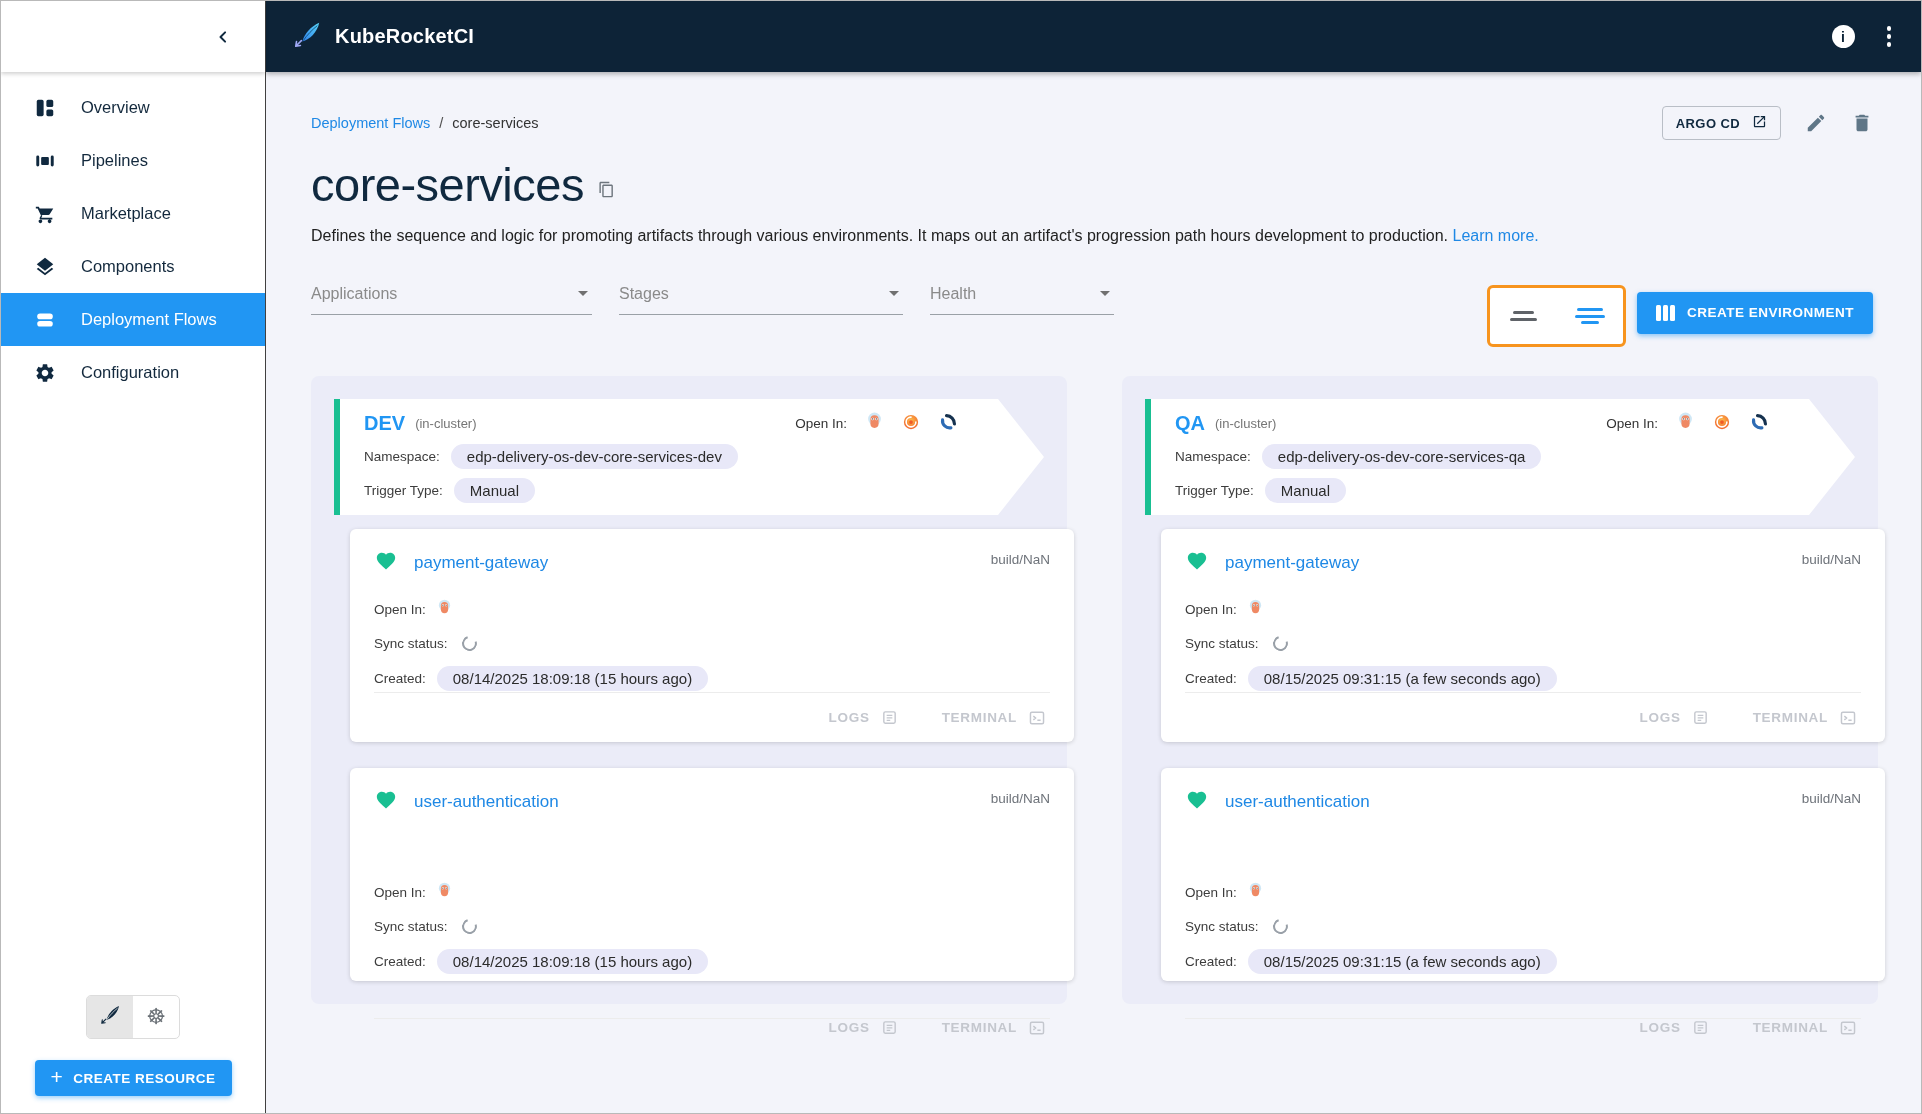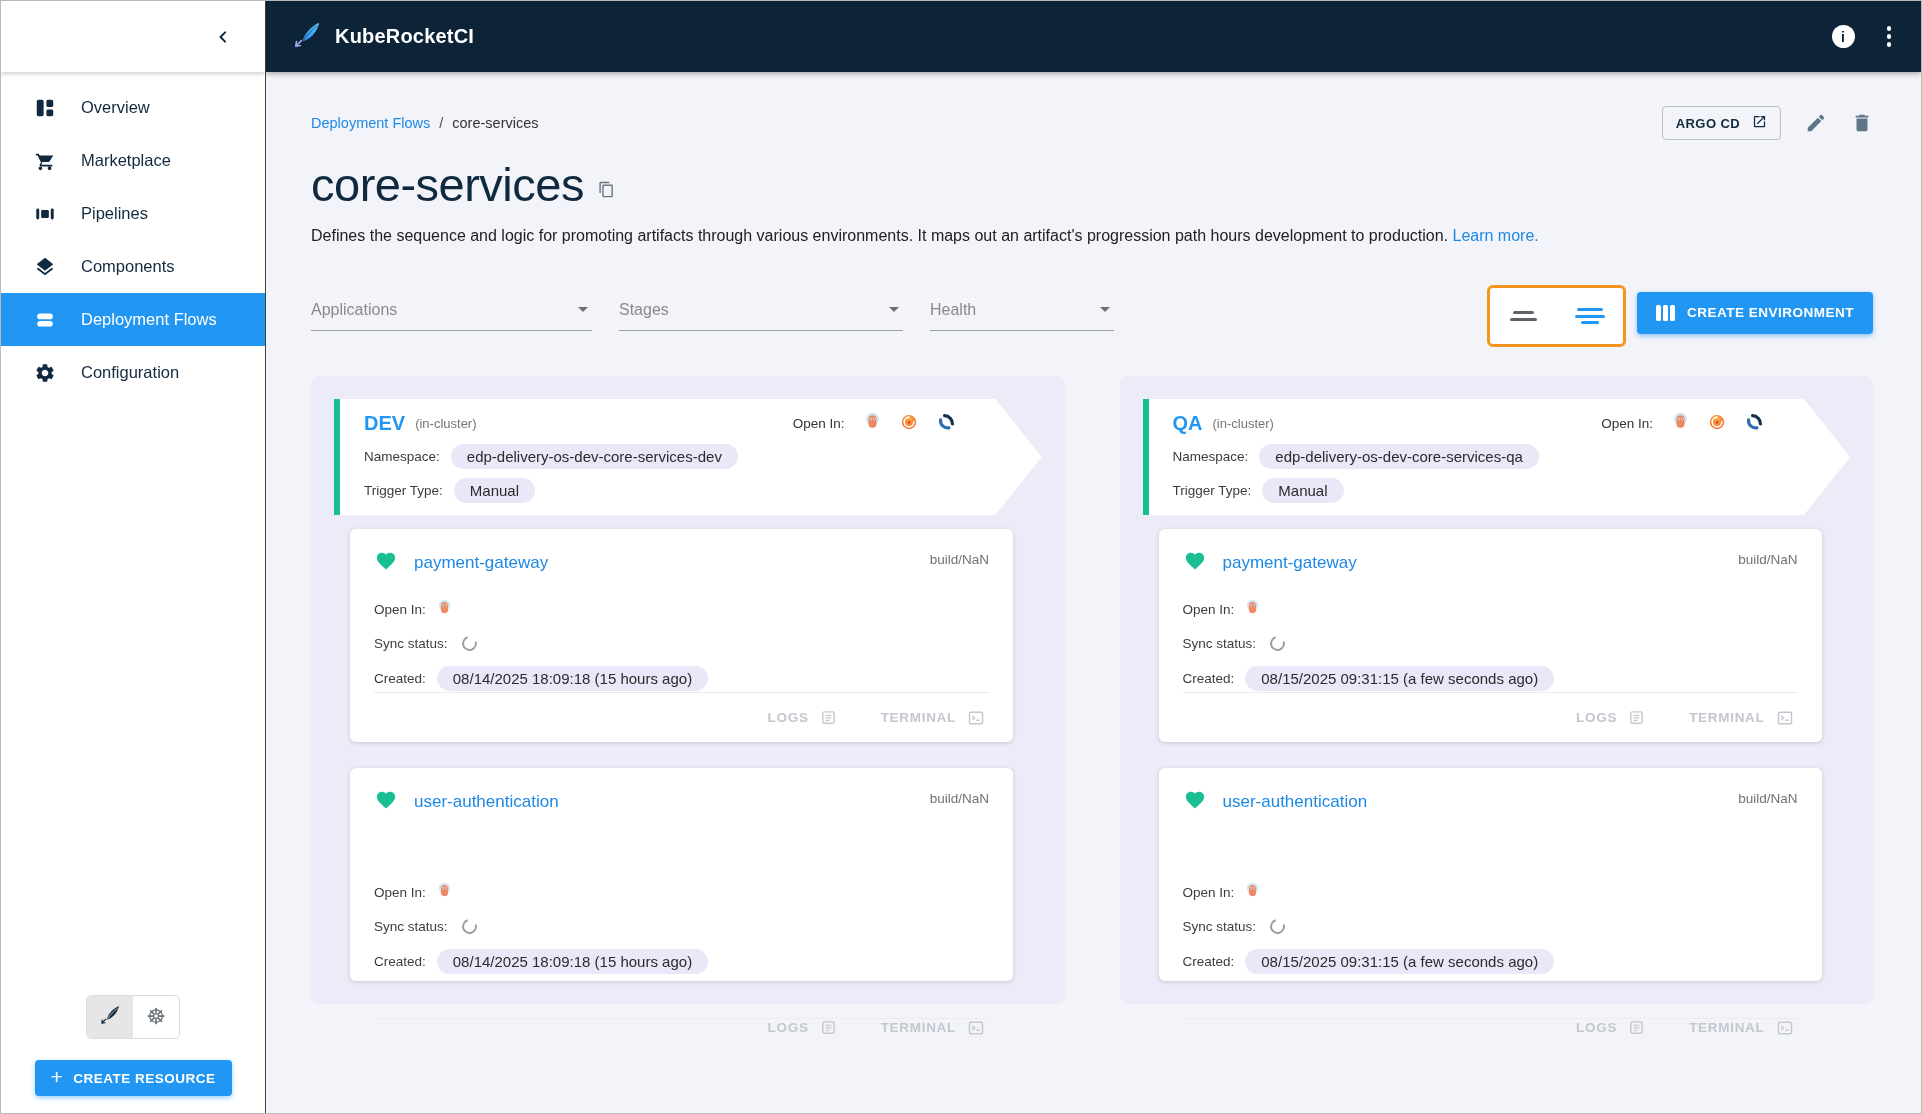--- a/index.html
+++ b/index.html
@@ -46,21 +46,21 @@
   .icon-btn { background:none; border:none; cursor:pointer; display:flex; padding:0; }
 
   .title-row { margin-top:17px; display:flex; align-items:center; gap:14px; }
   .page-title { font-size:47px; font-weight:400; color:#10293f; letter-spacing:-.5px; }
   .copy-ic { margin-top:10px; cursor:pointer; display:flex; }
 
   .description { margin-top:15px; font-size:16px; color:#212121; }
   .learn-more { color:#1e88e5; cursor:pointer; }
 
   
-  .toolbar { margin-top:40px; display:flex; align-items:center;gap:44px; }
+  .toolbar { margin-top:40px; display:flex; align-items:flex-start;gap:44px; }
   .filters { display:flex; gap:27px; }
   .filter { position:relative; border-bottom:1px solid #9aa0a6; padding:0 0 11px 0; cursor:pointer; }
   .filter .f-label { font-size:16px; color:#8a8a8a; }
   .filter .f-arrow { position:absolute; right:4px; top:6px; width:0; height:0; border-left:5px solid transparent; border-right:5px solid transparent; border-top:5.5px solid #707070; }
   .f-app { width:281px; } .f-stg { width:284px; } .f-hlth { width:184px; }
   .toolbar-right { margin-left:auto; display:flex; align-items:center; }
   .density-toggle { width:139px; height:62px; background:#fff; border:3px solid #f7941e; border-radius:6px; display:flex; align-items:center; }
   .density-btn { flex:1; height:100%; display:flex; flex-direction:column; justify-content:center; align-items:center; gap:3.5px; cursor:pointer; }
   .bar { border-radius:2px; }
   .bar.gray { background:#5f6368; height:3px; }
@@ -76,21 +76,21 @@
   .env-accent { position:absolute; left:0; top:0; bottom:0; width:6px; background:#19bf92; }
   .env-top { display:flex; align-items:center; gap:10px; }
   .env-name { font-size:20px; font-weight:700; color:#2196f3; cursor:pointer;text-align:right; }
   .env-cluster { font-size:13px; color:#757575; }
   .open-in { margin-left:auto; display:flex; align-items:center; gap:19px; }
   .open-in-label { font-size:13.5px; color:#333; }
   .env-row { display:flex; align-items:center; gap:11px; }
   .env-row-label { font-size:13.5px; color:#3d3d3d; }
   .chip { background:#e8e8f8; border-radius:14px; padding:4px 16px; font-size:15px; color:#2b2b2b; white-space:nowrap; }
 
-  .app-card { margin-top:14px; margin-left:16px; width:663px; background:#fff; border-radius:6px; box-shadow:0 1px 4px rgba(0,0,0,.16); padding:21px 24px 0 24px; height:213px; display:flex; flex-direction:column; }
+  .app-card { margin-top:14px; margin-left:16px; width:724px; background:#fff; border-radius:6px; box-shadow:0 1px 4px rgba(0,0,0,.16); padding:21px 24px 0 24px; height:213px; display:flex; flex-direction:column; }
   .app-card + .app-card { margin-top:26px;gap:44px; }
   .app-head { display:flex; align-items:center; gap:16px; }
   .app-name { font-size:17px; color:#1e88e5; cursor:pointer; }
   .app-build { margin-left:auto; font-size:13.5px; color:#6e737a; align-self:flex-start; padding-top:2px; }
   .app-rows { margin-top:23px; display:flex; flex-direction:column; gap:13px; }
   .app-row { display:flex; align-items:center; gap:11px; min-height:20px; }
   .sync-ring { width:15px; height:15px; border:2.5px solid #99a0a8; border-top-color:transparent; border-radius:50%; transform:rotate(28deg); margin-left:3px; }
   .app-footer { margin-top:auto; border-top:1px solid #ececec; height:50px; display:flex; align-items:center; justify-content:flex-end; gap:44px; color:#c4c7ce; padding-right:4px; }
   .foot-btn { display:flex; align-items:center; gap:11px; font-size:13.5px; font-weight:700; letter-spacing:.7px; cursor:default; }
 </style>
@@ -128,34 +128,34 @@
               <rect x="3" y="3" width="7.5" height="18" rx="1.8"></rect>
               <rect x="13.5" y="3" width="7.5" height="8" rx="1.8"></rect>
               <rect x="13.5" y="13.5" width="7.5" height="7.5" rx="1.8"></rect>
             </svg>
         </span>
         <span class="nav-label">Overview</span>
       </div>
       <div class="nav-item">
         <span class="nav-ic">
           <svg width="22" height="22" viewBox="0 0 24 24" fill="#10293f">
-              <path d="M7 18c-1.1 0-1.99.9-1.99 2S5.9 22 7 22s2-.9 2-2-.9-2-2-2zm10 0c-1.1 0-1.99.9-1.99 2s.89 2 1.99 2 2-.9 2-2-.9-2-2-2zm-8.9-5h7.45c.75 0 1.41-.41 1.75-1.03L21 6H6.21l-.94-2H2v2h2l3.6 7.59-1.35 2.44C5.52 16.37 6.48 18 8 18h12v-2H8l1.1-2z"></path>
-            </svg>
-        </span>
-        <span class="nav-label">Marketplace</span>
+              <rect x="2.5" y="6" width="3.2" height="12" rx="1.6"></rect>
+              <rect x="7.8" y="7.6" width="8.4" height="8.8" rx="1.2"></rect>
+              <rect x="18.3" y="6" width="3.2" height="12" rx="1.6"></rect>
+            </svg>
+        </span>
+        <span class="nav-label">Pipelines</span>
       </div>
       <div class="nav-item">
         <span class="nav-ic">
           <svg width="22" height="22" viewBox="0 0 24 24" fill="#10293f">
-              <rect x="2.5" y="6" width="3.2" height="12" rx="1.6"></rect>
-              <rect x="7.8" y="7.6" width="8.4" height="8.8" rx="1.2"></rect>
-              <rect x="18.3" y="6" width="3.2" height="12" rx="1.6"></rect>
-            </svg>
-        </span>
-        <span class="nav-label">Pipelines</span>
+              <path d="M7 18c-1.1 0-1.99.9-1.99 2S5.9 22 7 22s2-.9 2-2-.9-2-2-2zm10 0c-1.1 0-1.99.9-1.99 2s.89 2 1.99 2 2-.9 2-2-.9-2-2-2zm-8.9-5h7.45c.75 0 1.41-.41 1.75-1.03L21 6H6.21l-.94-2H2v2h2l3.6 7.59-1.35 2.44C5.52 16.37 6.48 18 8 18h12v-2H8l1.1-2z"></path>
+            </svg>
+        </span>
+        <span class="nav-label">Marketplace</span>
       </div>
       <div class="nav-item">
         <span class="nav-ic">
           <svg width="22" height="22" viewBox="0 0 24 24" fill="#10293f">
               <path d="M11.99 18.54l-7.37-5.73L3 14.07l9 7 9-7-1.63-1.27-7.38 5.74zM12 16l7.36-5.73L21 9l-9-7-9 7 1.63 1.27L12 16z"></path>
             </svg>
         </span>
         <span class="nav-label">Components</span>
       </div>
       <div class="nav-item active">

